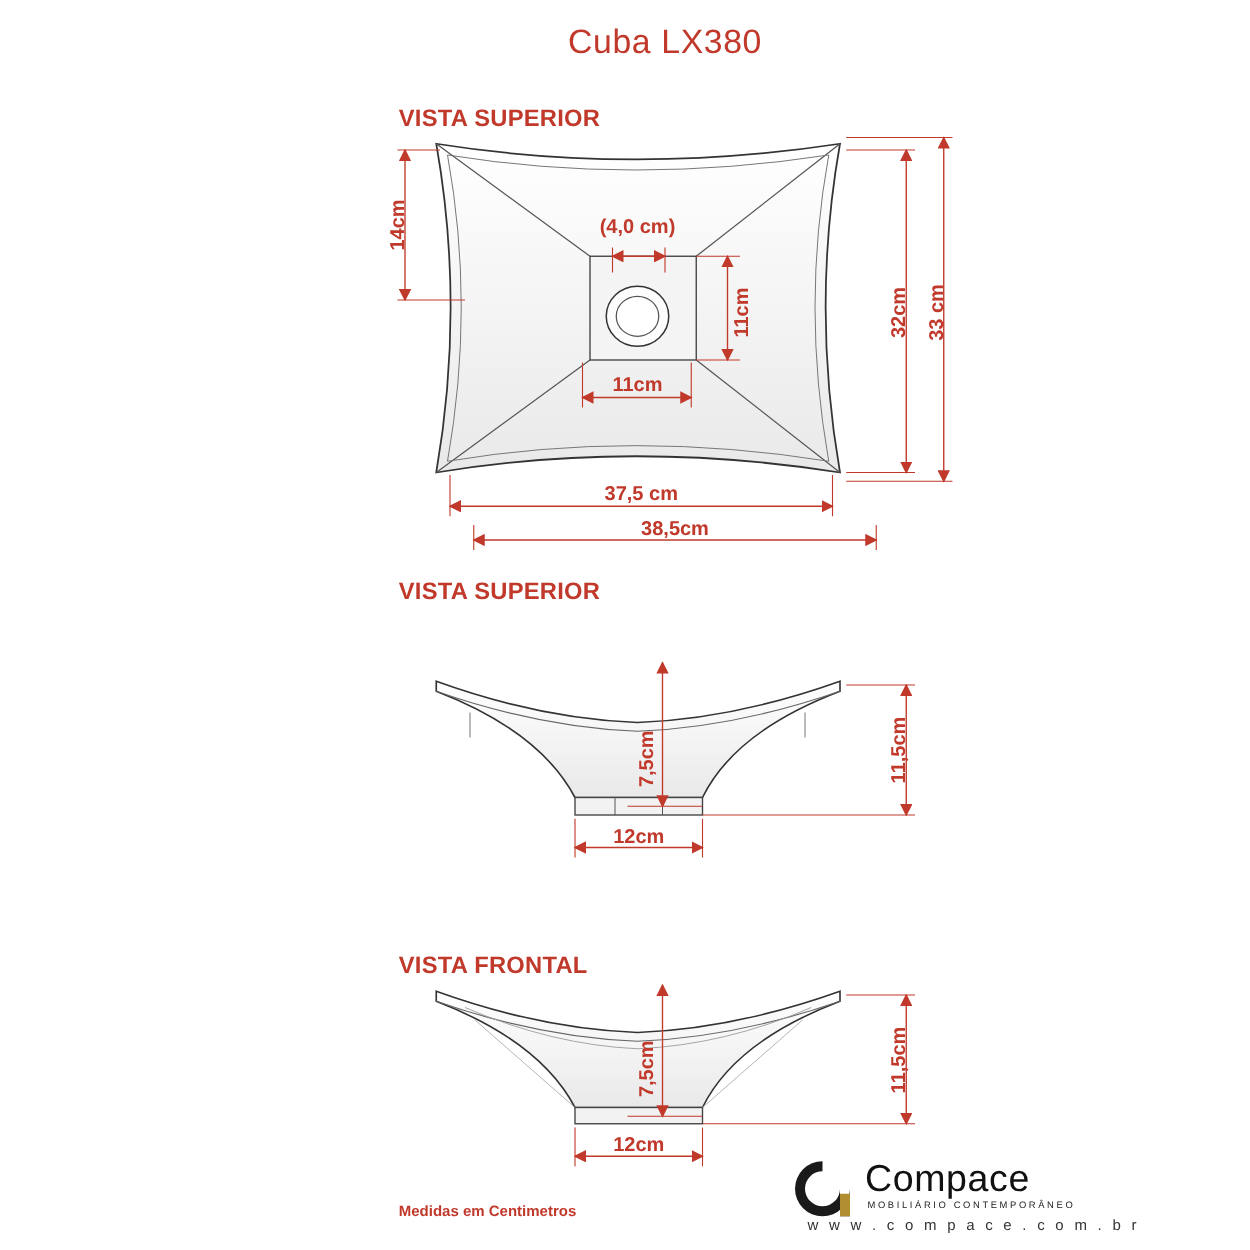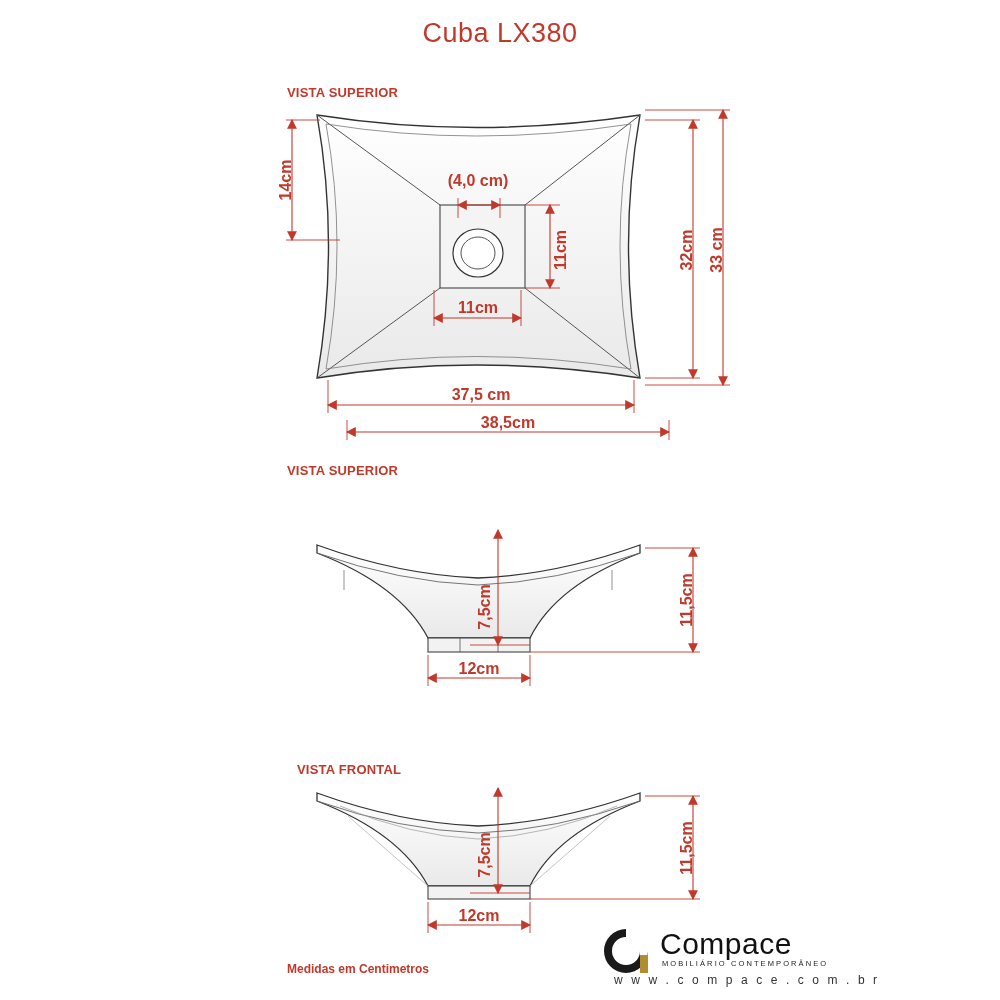--- a/index.html
+++ b/index.html
@@ -10,41 +10,42 @@
   body {
     width: 1000px;
     height: 1000px;
     position: relative;
     font-family: "Liberation Sans", sans-serif;
     overflow: hidden;
   }
   .page {
     position: absolute;
     inset: 0;
+    margin-left: 32px;
   }
   .title {
     position: absolute;
     top: 18px;
     left: 0;
     width: 1000px;
     text-align: center;
     font-size: 27px;
     color: #c0392b;
     letter-spacing: 0.5px;
   }
   .section-label {
     position: absolute;
-    font-size: 13px;
+    font-size: 19px;
     font-weight: bold;
     color: #c0392b;
     letter-spacing: 0.2px;
   }
   #label-superior { top: 85px; left: 287px; }
   #label-lateral  { top: 463px; left: 287px; }
-  #label-frontal  { top: 762px; left: 297px; }
+  #label-frontal  { top: 762px; left: 287px; }
 
   .footer-note {
     position: absolute;
     top: 962px;
     left: 287px;
     font-size: 12px;
     font-weight: bold;
     color: #c0392b;
   }
 

